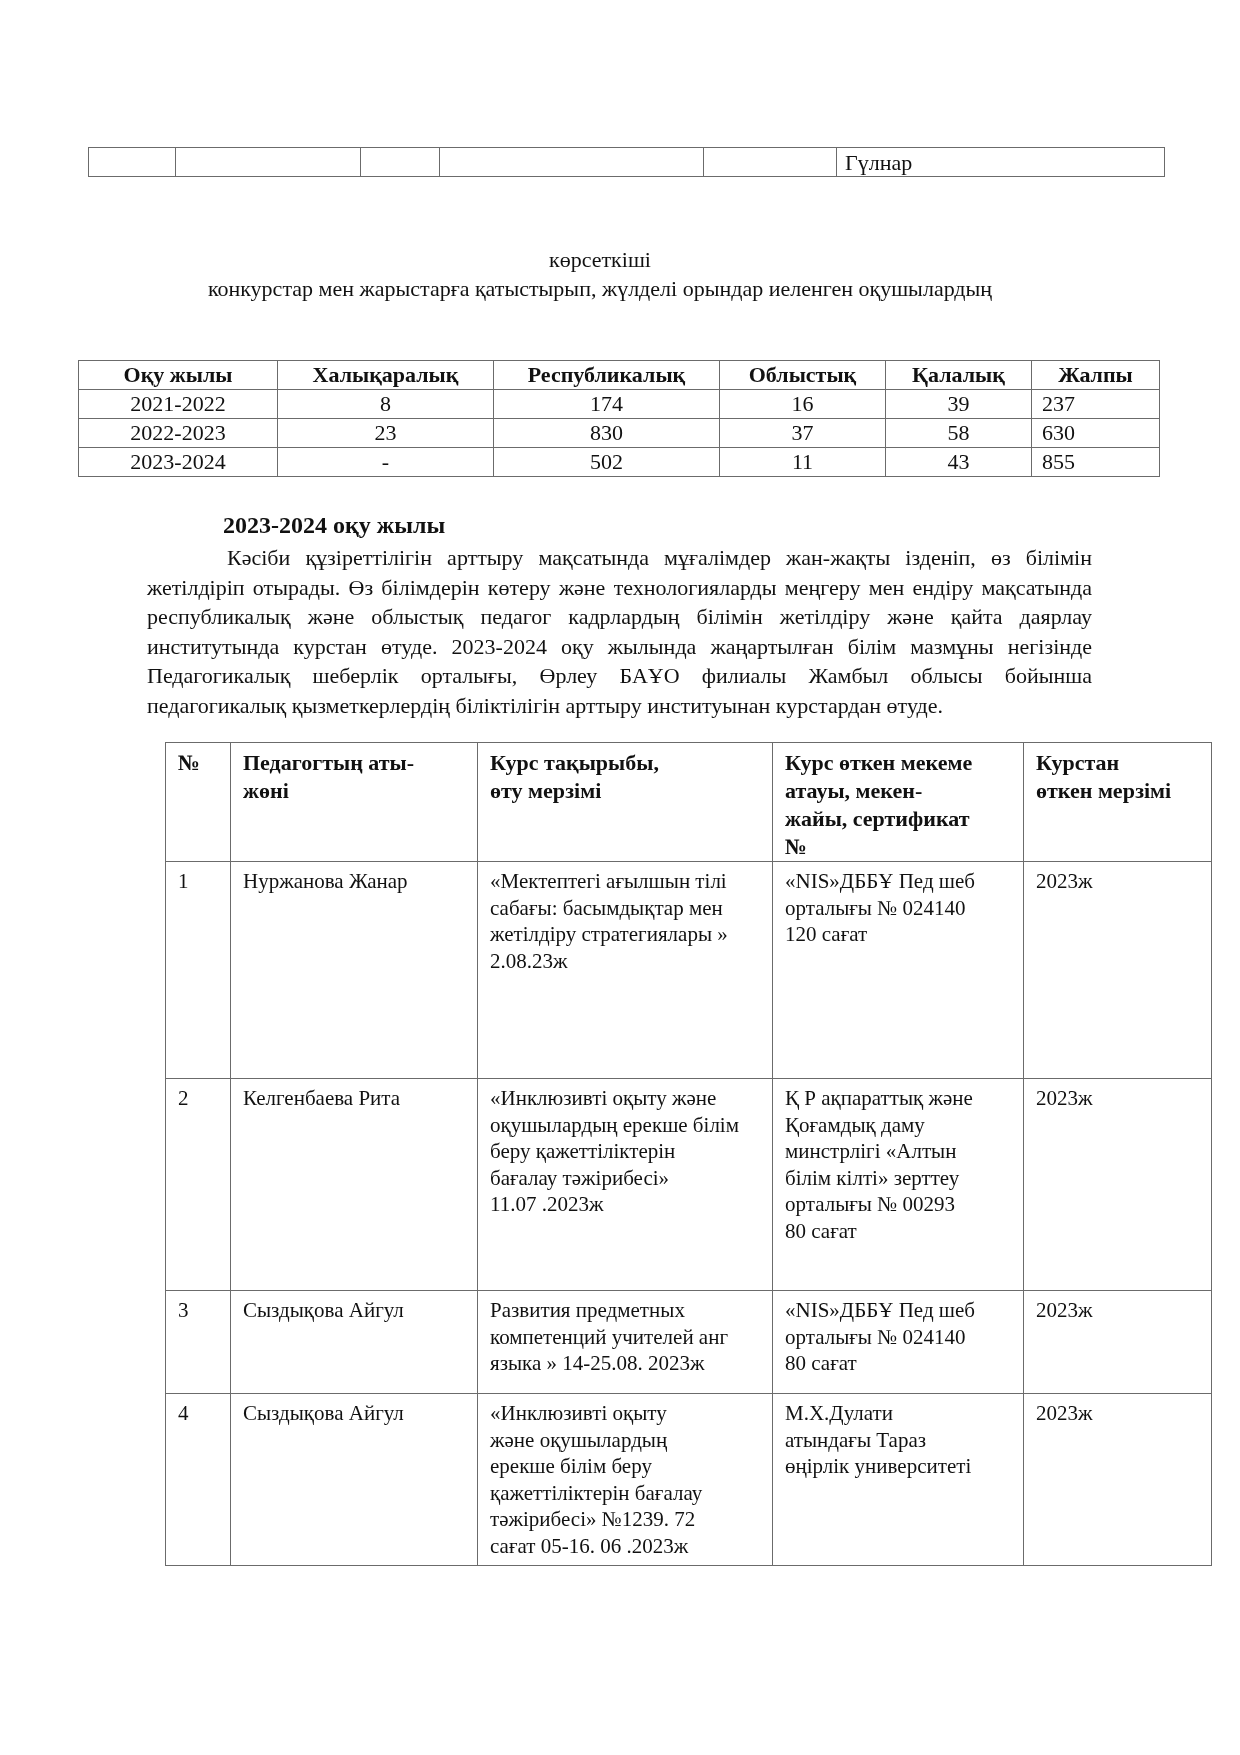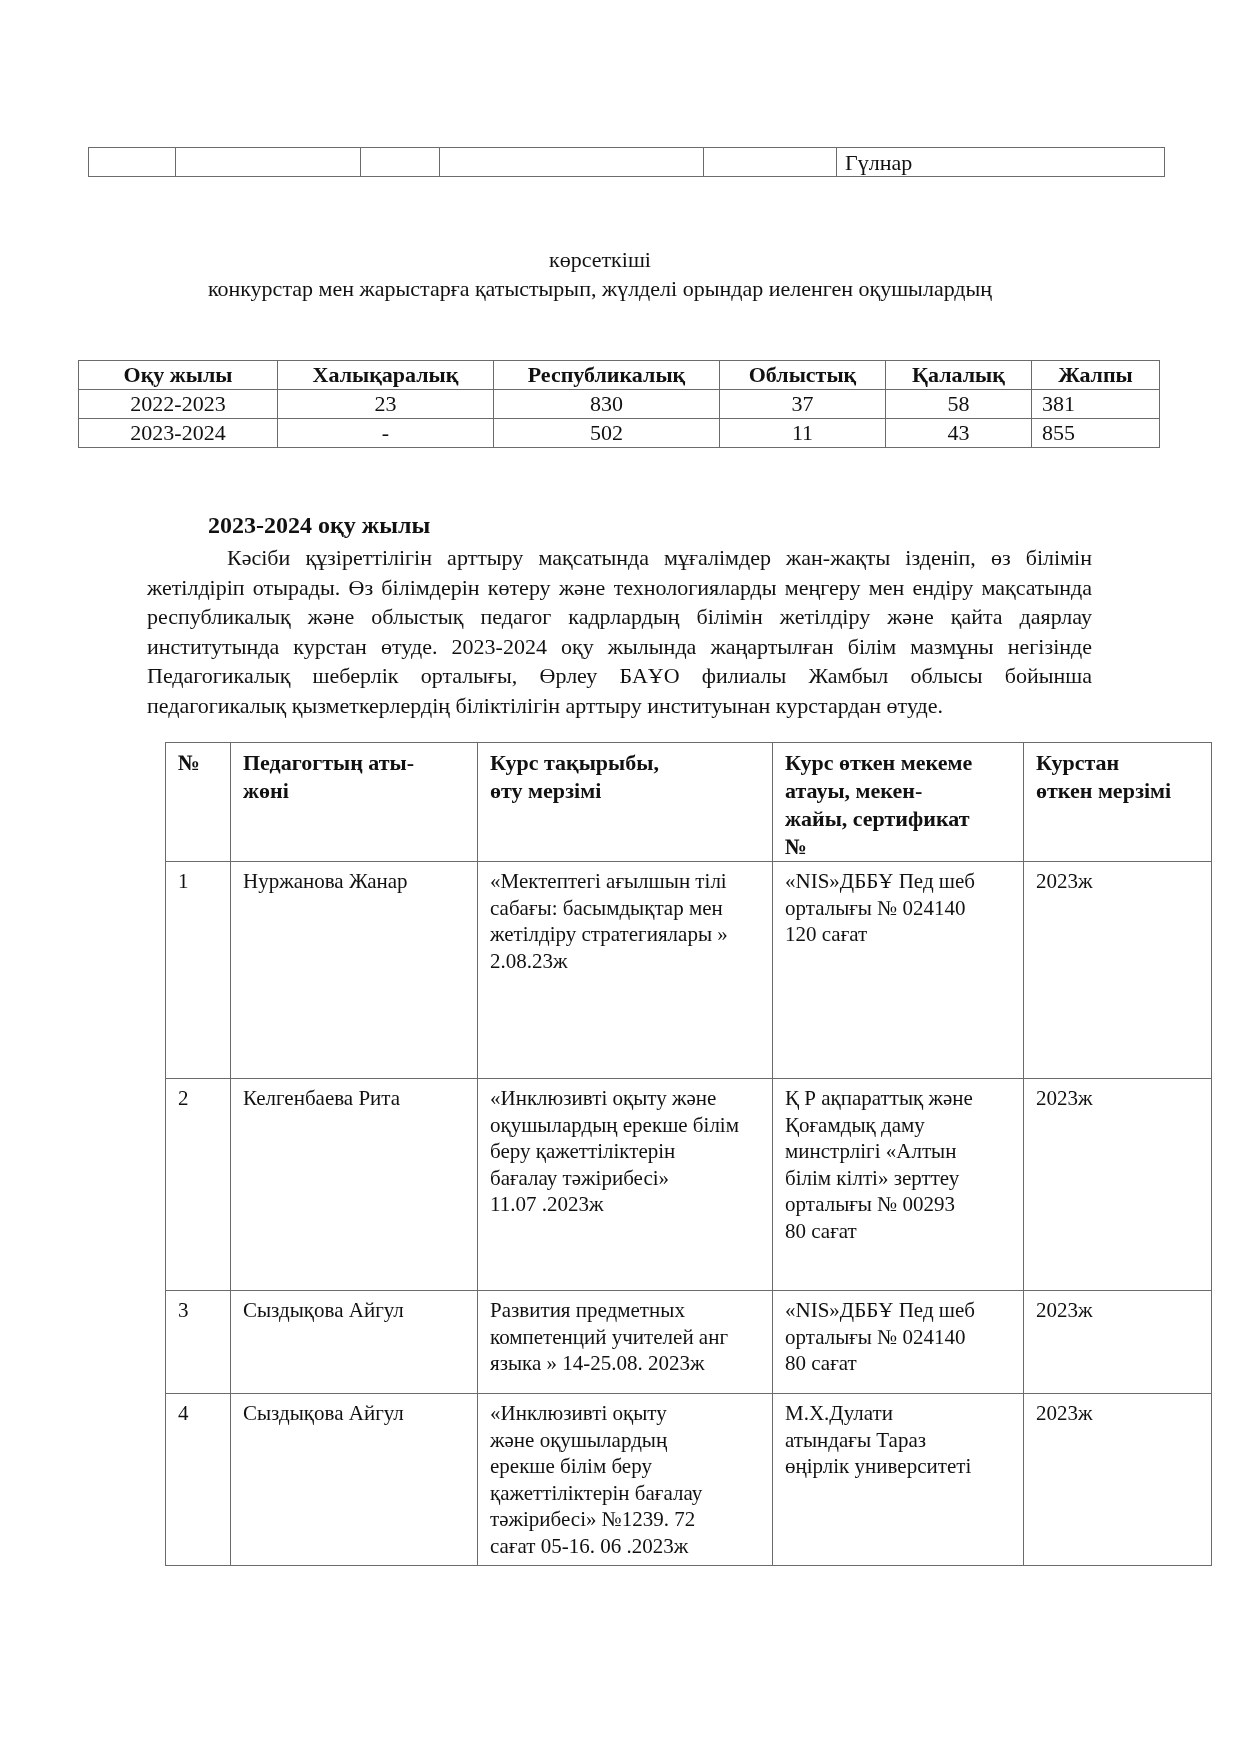--- a/index.html
+++ b/index.html
@@ -16,21 +16,21 @@
   
   #caption { left: 150px; top: 245px; width: 900px; text-align: center; font-size: 22px; line-height: 29px; }
 
   
   #stats-table { left: 78px; top: 360px; width: 1082px; }
   #stats-table th { font-weight: bold; font-size: 22px; height: 28px; padding: 0; line-height: 28px; text-align: center; }
   #stats-table td { font-size: 22px; height: 28px; line-height: 28px; text-align: center; padding: 0; }
   #stats-table td.left { text-align: left; padding-left: 10px; }
 
   
-  #section-heading { left: 208px; top: 512px; font-size: 24px; font-weight: bold; }
+  #section-heading { left: 223px; top: 512px; font-size: 24px; font-weight: bold; }
 
   
   #para { left: 147px; top: 543px; width: 945px; font-size: 22px; line-height: 29.5px; text-align: justify; }
   #para .indent { display: inline-block; width: 80px; }
 
   
   #courses-table { left: 165px; top: 742px; width: 1047px; }
   #courses-table th, #courses-table td { vertical-align: top; text-align: left; font-size: 21px; line-height: 26.5px; padding: 6px 12px 0 12px; }
   #courses-table th { font-weight: bold; font-size: 22px; line-height: 28px; }
   .c1 { width: 40px; } .c2 { width: 222px; } .c3 { width: 270px; } .c4 { width: 226px; margin-top: 13px; }
@@ -61,26 +61,34 @@
   <tbody>
       <tr>
     <th style="width:198px">Оқу жылы</th>
     <th style="width:215px">Халықаралық</th>
     <th style="width:225px">Республикалық</th>
     <th style="width:165px">Облыстық</th>
     <th style="width:145px">Қалалық</th>
     <th>Жалпы</th>
   </tr>
   <tr>
+    <td>2021-2022</td>
+    <td>8</td>
+    <td>174</td>
+    <td>16</td>
+    <td>39</td>
+    <td class="left">237</td>
+  </tr>
+  <tr>
     <td>2022-2023</td>
     <td>23</td>
     <td>830</td>
     <td>37</td>
     <td>58</td>
-    <td class="left">381</td>
+    <td class="left">630</td>
   </tr>
   <tr>
     <td>2023-2024</td>
     <td>-</td>
     <td>502</td>
     <td>11</td>
     <td>43</td>
     <td class="left">855</td>
   </tr>
 </tbody>

